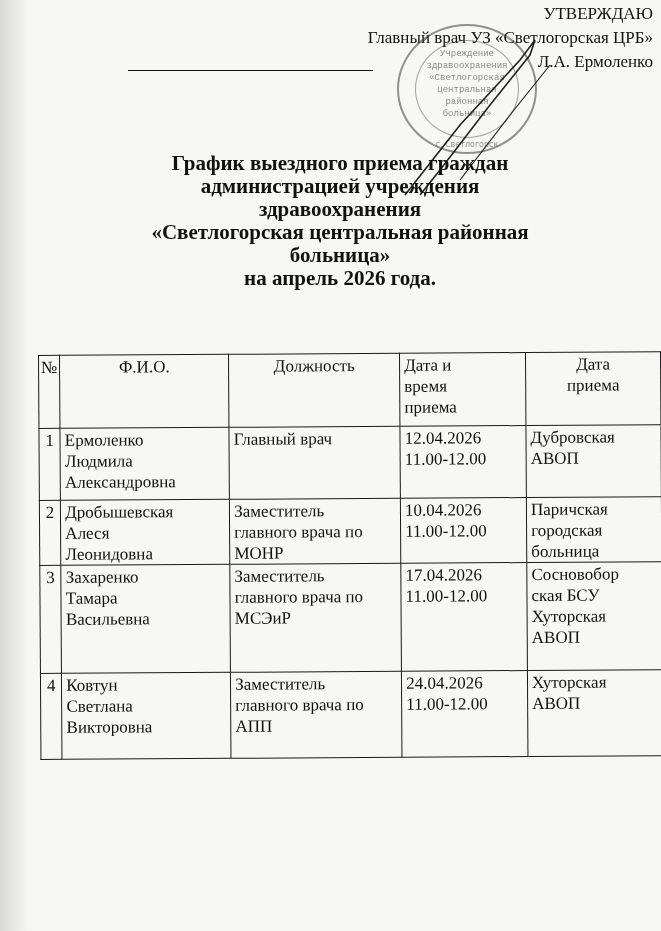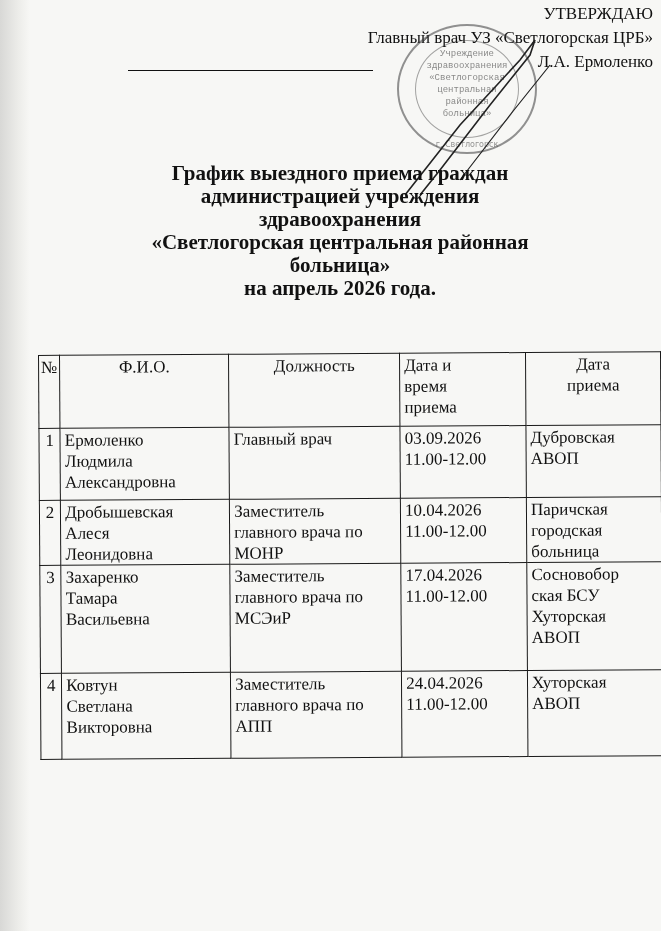--- a/index.html
+++ b/index.html
@@ -96,21 +96,21 @@
       position: absolute;
       left: 400px;
       top: 30px;
       width: 180px;
       height: 170px;
       pointer-events: none;
     }
     .title {
       position: absolute;
       left: 130px;
-      top: 162px;
+      top: 152px;
       width: 420px;
       text-align: center;
       font-weight: bold;
       font-size: 21px;
       line-height: 23px;
     }
     table.schedule {
       position: absolute;
       left: 38px;
       top: 355px;
@@ -204,21 +204,21 @@
       <td class="c-num">1</td>
       <td class="c-fio">
         <span class="cell-line">Ермоленко</span>
         <span class="cell-line">Людмила</span>
         <span class="cell-line">Александровна</span>
       </td>
       <td class="c-pos">
         <span class="cell-line">Главный врач</span>
       </td>
       <td class="c-date">
-        <span class="cell-line">03.09.2026</span>
+        <span class="cell-line">12.04.2026</span>
         <span class="cell-line">11.00-12.00</span>
       </td>
       <td class="c-place">
         <span class="cell-line">Дубровская</span>
         <span class="cell-line">АВОП</span>
       </td>
     </tr>
     <tr class="r2">
       <td class="c-num">2</td>
       <td class="c-fio">

